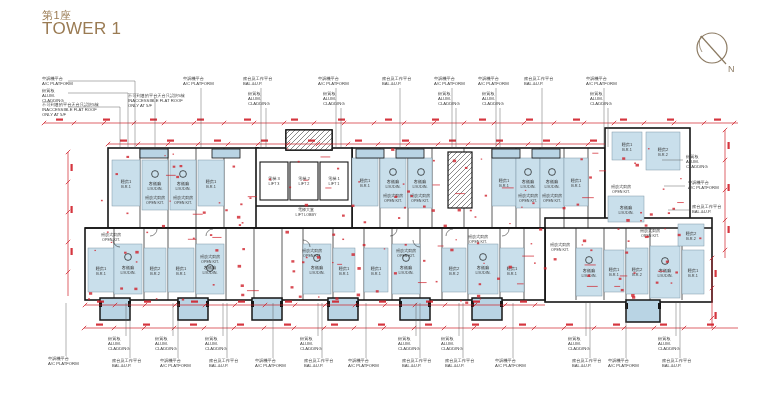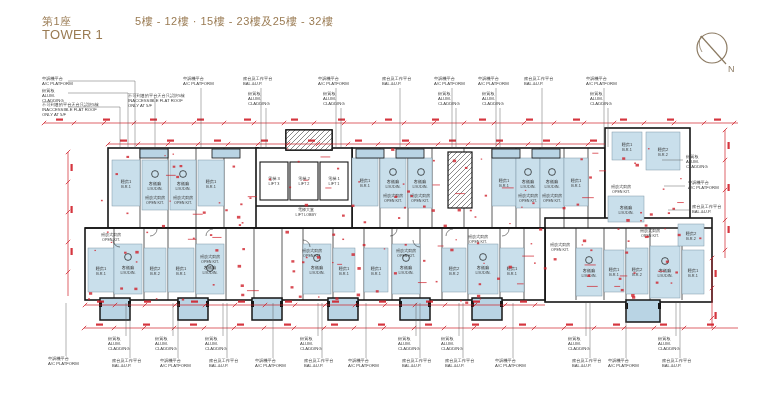--- a/index.html
+++ b/index.html
@@ -1,35 +1,34 @@
 <!DOCTYPE html>
 <html><head>
 <meta charset="utf-8">
 <style>
   html,body{margin:0;padding:0;background:#ffffff;}
   body{width:768px;height:410px;position:relative;overflow:hidden;
        font-family:"Liberation Sans",sans-serif;}
-  .header{position:absolute;left:42px;top:14px;display:flex;gap:32px;color:#9a7b53;}
+  .header{position:absolute;left:42px;top:8px;display:flex;gap:44px;color:#9a7b53;}
   .header .col{display:flex;flex-direction:column;line-height:14px;}
   .header .zh{font-size:11px;letter-spacing:.5px;}
-  .header .en{font-size:13px;letter-spacing:.3px;}
+  .header .en{font-size:17px;letter-spacing:.3px;}
   #compass{position:absolute;right:22px;top:22px;}
   #plan{position:absolute;left:0;top:0;}
   svg text{font-family:"Liberation Sans",sans-serif;}
 </style>
 </head>
 <body>
 
 <div class="header">
   <div class="col">
     <span class="zh">第1座</span>
     <span class="en">TOWER 1</span>
   </div>
   <div class="col">
-    <span class="zh">5樓 - 12樓 · 15樓 - 23樓及25樓 - 32樓</span>
   </div>
 </div>
 
 <svg id="compass" width="60" height="62" viewBox="0 0 60 62">
   <circle cx="26" cy="26" r="15" fill="none" stroke="#8c7b63" stroke-width="1.2"></circle>
   <line x1="15" y1="14" x2="40" y2="42" stroke="#8c7b63" stroke-width="1.2"></line>
   <path d="M 15 14 q -4 8 1 16" fill="none" stroke="#8c7b63" stroke-width="0.8"></path>
   <text x="42" y="50" font-size="9" fill="#8c7b63">N</text>
 </svg>
 

